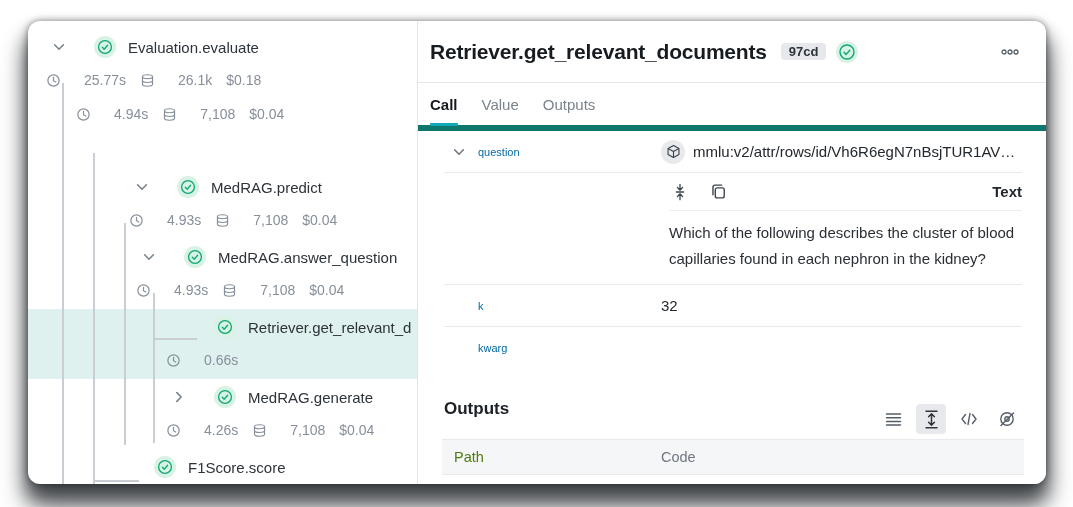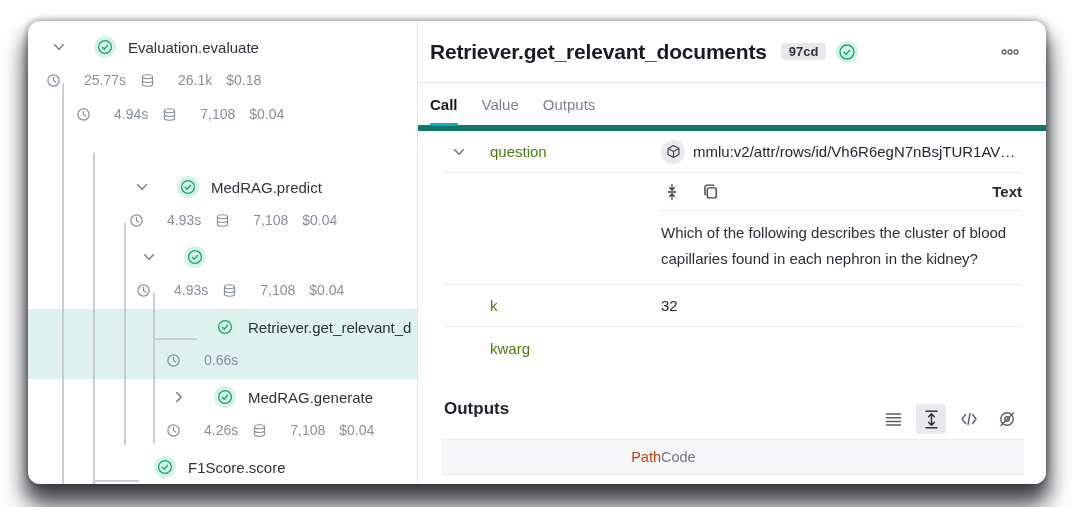--- a/index.html
+++ b/index.html
@@ -44,42 +44,42 @@
   .tab { display: flex; align-items: center; font-size: 15px; color: #7b838d; cursor: pointer; position: relative; }
   .tab.active { color: #15181c; font-weight: bold; }
   .tab.active::after { content: ""; position: absolute; left: 0; right: 0; bottom: -1px; height: 3px;
     background: #12a9b8; border-radius: 1px; }
   .rp-body { flex: 1; overflow: hidden; padding: 0 24px 0 26px; }
   .kv-row { display: flex; align-items: center; min-height: 42px; }
   .kv-row.border-b { border-bottom: 1px solid #e7e9ec; }
   .kv-key { width: 217px; flex: none; display: flex; align-items: center; }
   .kv-chev { width: 24px; flex: none; display: flex; align-items: center; cursor: pointer; padding-left: 8px; }
   .kv-chev-space { width: 24px; flex: none; }
-  .kv-key-label { margin-left: 22px; font-size: 15px; color: #4d7c0f; }
+  .kv-key-label { margin-left: 10px; font-size: 11px; color: #0369a1; }
   .kv-val { flex: 1; font-size: 15px; color: #23282e; display: flex; align-items: center; min-width: 0; }
   .ref-pill { display: inline-flex; align-items: center; gap: 8px; cursor: pointer; min-width: 0; }
   .ref-circ { width: 24px; height: 24px; flex: none; border-radius: 50%; background: #e7e9ec;
     display: flex; align-items: center; justify-content: center; }
   .ref-text { font-size: 15px; color: #23282e; white-space: nowrap; overflow: hidden; text-overflow: ellipsis; }
-  .expand-block { display: flex; border-bottom: 1px solid #e7e9ec; padding-bottom: 12px; }
+  .expand-block { display: flex; border-bottom: 1px solid #e7e9ec; padding-bottom: 12px; gap: 8px; }
   .expand-left { width: 217px; flex: none; }
   .expand-val { flex: 1; min-width: 0; }
   .val-toolbar { height: 38px; display: flex; align-items: center; gap: 16px; border-bottom: 1px solid #eceef0; }
   .tool-icon { width: 22px; height: 22px; display: flex; align-items: center; justify-content: center; cursor: pointer; }
   .text-mode-label { font-size: 15px; font-weight: bold; color: #23282e; }
   .question-text { padding-top: 9px; font-size: 15px; line-height: 26px; color: #2a2f36; max-width: 402px; }
   .outputs-head { margin-top: 30px; height: 40px; display: flex; }
   .outputs-title { font-size: 17px; font-weight: bold; color: #1c2127; }
   .out-tools { display: flex; align-items: center; gap: 8px; }
   .out-tool-btn { width: 30px; height: 30px; display: flex; align-items: center; justify-content: center;
     border-radius: 4px; cursor: pointer; }
   .out-tool-btn.selected { background: #e7e9ec; }
   .out-table-header { height: 36px; background: #f5f6f7; border-top: 1px solid #e8eaed; border-bottom: 1px solid #e8eaed;
     display: flex; align-items: center; margin: 0 -2px; padding: 0 2px; }
-  .col-path { width: 217px; flex: none; padding-left: 10px; font-size: 14.5px; color: #c2410c; text-align: right; }
+  .col-path { width: 217px; flex: none; padding-left: 10px; font-size: 14.5px; color: #4d7c0f; }
   .col-value { flex: 1; font-size: 14.5px; color: #6f7781; }
   .out-first-row { display: flex; align-items: center; height: 40px; }
 </style>
 </head>
 <body>
 
 <div class="app-window">
 
   <div class="left-panel">
     <div class="vline" style="left:34px; top:62px; height:401px;"></div>
@@ -186,20 +186,21 @@
                 <path d="M3 5.5 L8 10.5 L13 5.5" fill="none" stroke="#79828c" stroke-width="1.8" stroke-linecap="round" stroke-linejoin="round"></path>
               </svg>
       </span>
       <span class="chev-gap"></span>
       <span class="status">
         <svg width="20" height="20" viewBox="0 0 20 20">
                 <circle cx="10" cy="10" r="6.4" fill="none" stroke="#0ca678" stroke-width="1.3"></circle>
                 <path d="M7.3 10.3 l1.9 1.9 l3.4-3.9" fill="none" stroke="#0ca678" stroke-width="1.3" stroke-linecap="round" stroke-linejoin="round"></path>
               </svg>
       </span>
+      <span class="tlabel">MedRAG.answer_question</span>
     </div>
     <div class="tstats">
       <span class="stat stat-dur">
         <svg width="15" height="15" viewBox="0 0 16 16">
                 <circle cx="8" cy="8" r="6" fill="none" stroke="#878f9a" stroke-width="1.3"></circle>
                 <path d="M8 4.6 V8.2 L10.4 9.6" fill="none" stroke="#878f9a" stroke-width="1.3" stroke-linecap="round"></path>
               </svg>
         <span class="st-dur">4.93s</span>
       </span>
       <span class="stat stat-tok">

